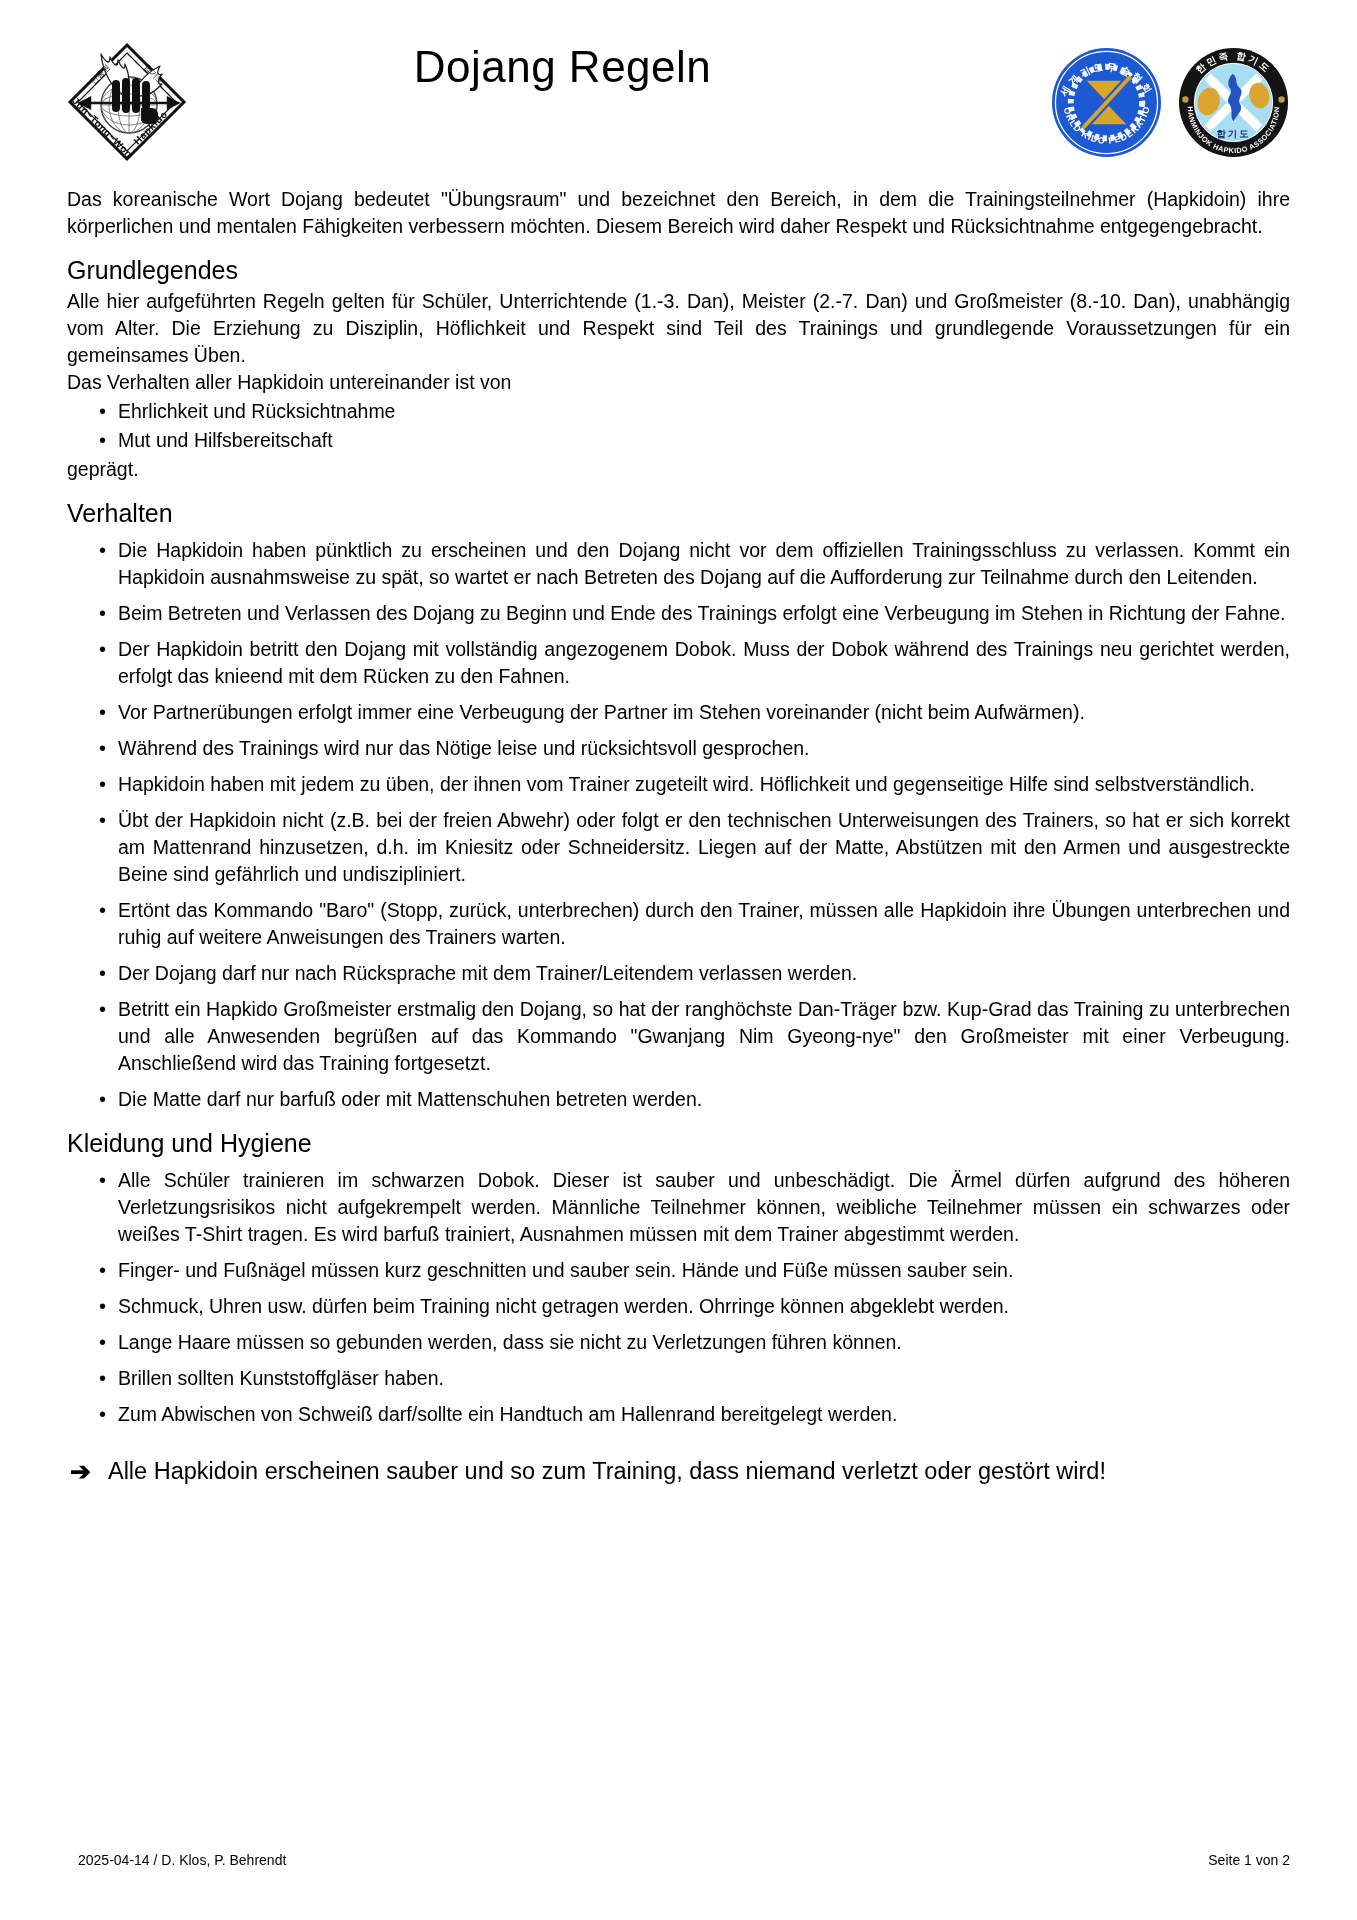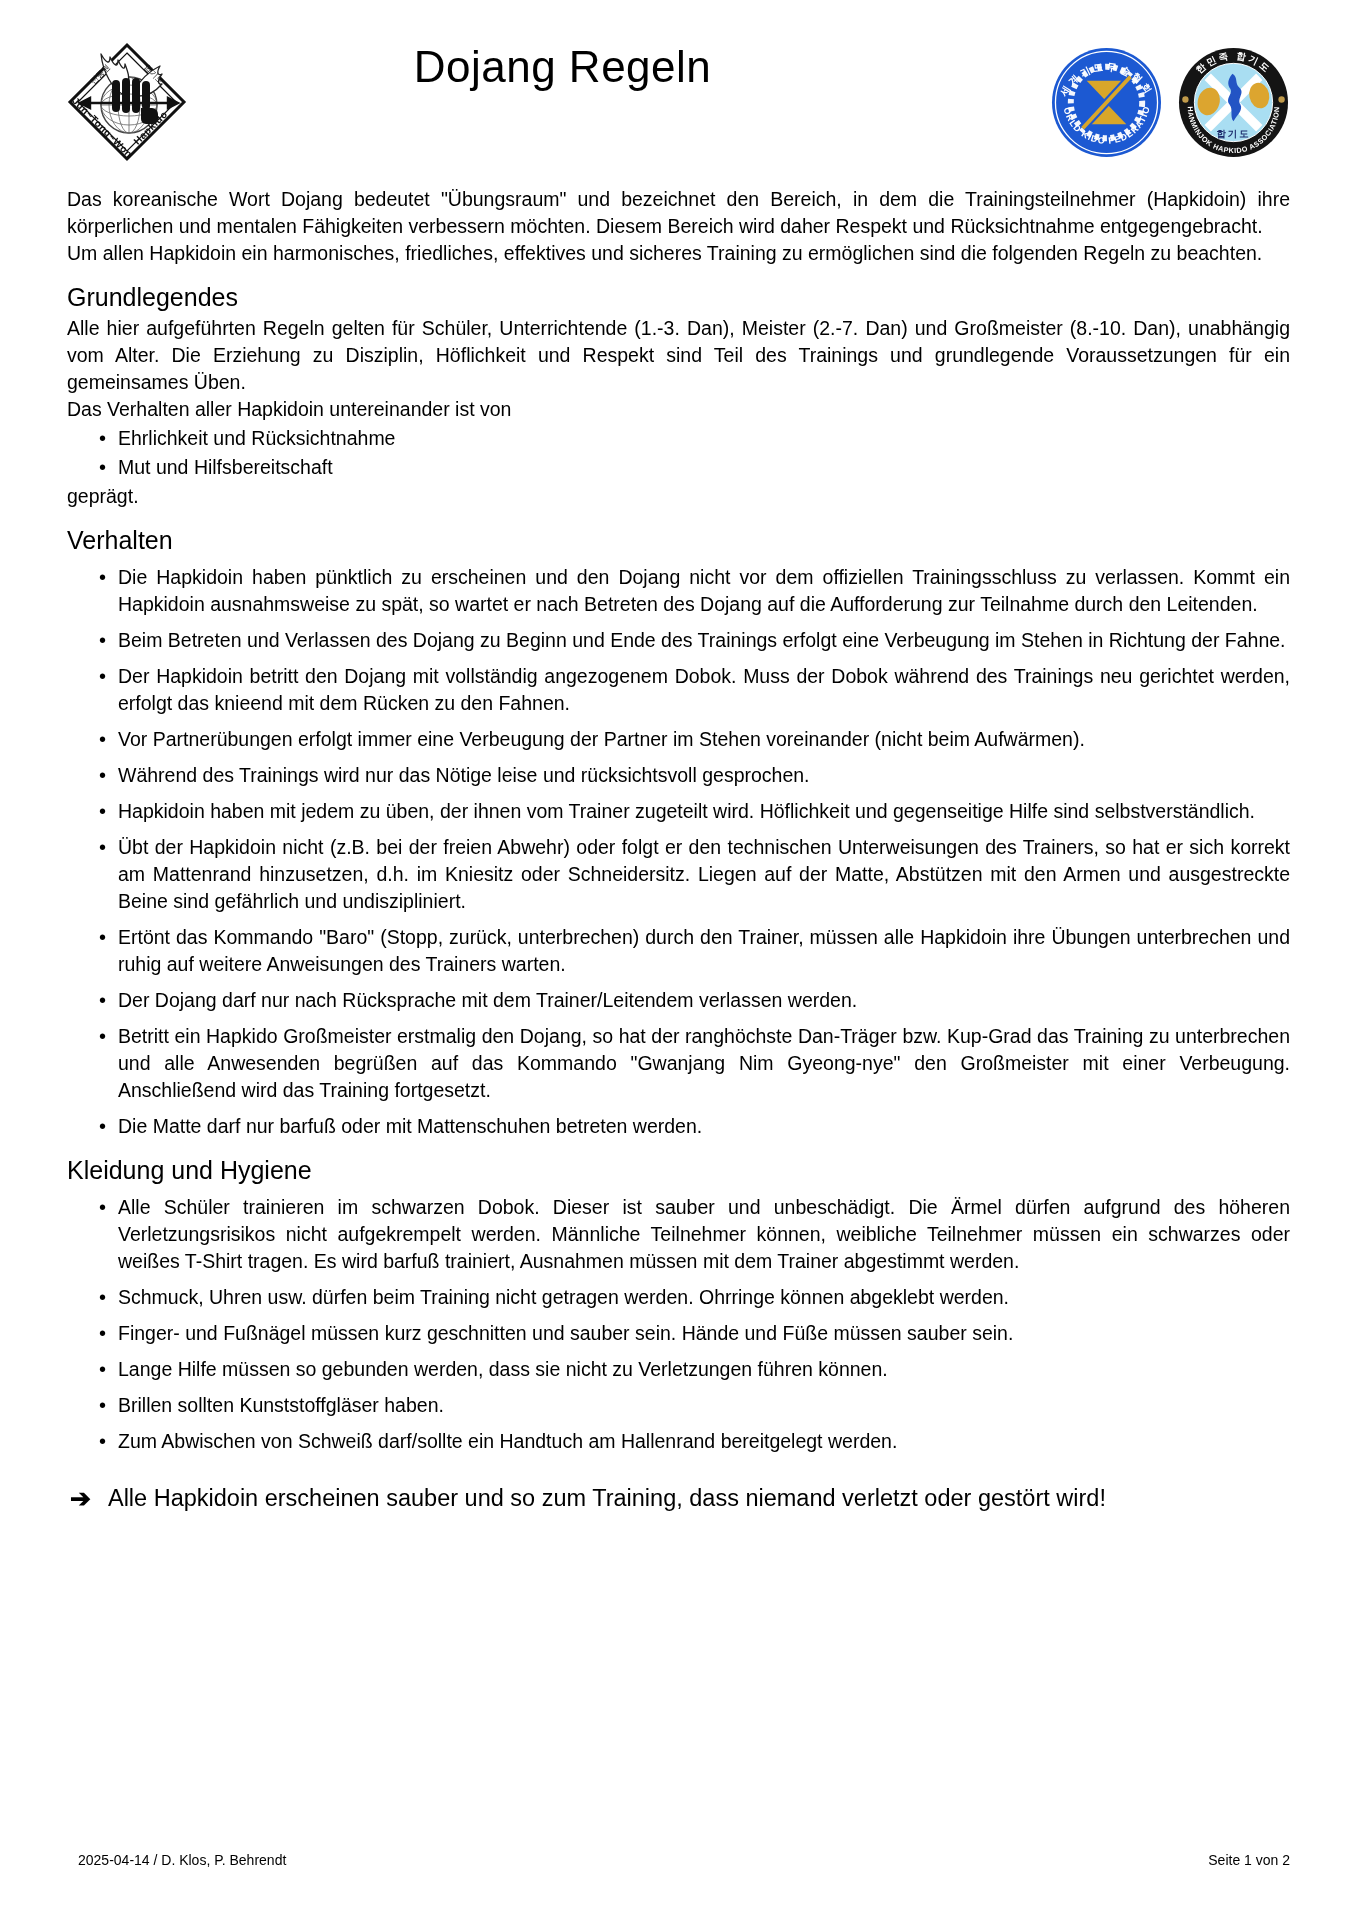--- a/index.html
+++ b/index.html
@@ -145,21 +145,20 @@
           <textPath href="#hj-top" startOffset="50%" text-anchor="middle">한민족 합기도</textPath>
         </text>
       </svg>
     </div>
   </div>
 
   <div class="content">
 
     <div class="intro">
       <p class="bodytext">Das koreanische Wort Dojang bedeutet "Übungsraum" und bezeichnet den Bereich, in dem die Trainingsteilnehmer (Hapkidoin) ihre körperlichen und mentalen Fähigkeiten verbessern möchten. Diesem Bereich wird daher Respekt und Rücksichtnahme entgegengebracht.</p>
-      <p class="bodytext">Um allen Hapkidoin ein harmonisches, friedliches, effektives und sicheres Training zu ermöglichen sind die folgenden Regeln zu beachten.</p>
     </div>
 
     <div>
       <h2 class="section-heading">Grundlegendes</h2>
       <p class="bodytext">Alle hier aufgeführten Regeln gelten für Schüler, Unterrichtende (1.-3. Dan), Meister (2.-7. Dan) und Großmeister (8.-10. Dan), unabhängig vom Alter. Die Erziehung zu Disziplin, Höflichkeit und Respekt sind Teil des Trainings und grundlegende Voraussetzungen für ein gemeinsames Üben.</p>
       <p class="bodytext">Das Verhalten aller Hapkidoin untereinander ist von</p>
       <ul class="rules tight">
         <li>Ehrlichkeit und Rücksichtnahme</li>
         <li>Mut und Hilfsbereitschaft</li>
       </ul>
@@ -180,23 +179,23 @@
         <li>Der Dojang darf nur nach Rücksprache mit dem Trainer/Leitendem verlassen werden.</li>
         <li>Betritt ein Hapkido Großmeister erstmalig den Dojang, so hat der ranghöchste Dan-Träger bzw. Kup-Grad das Training zu unterbrechen und alle Anwesenden begrüßen auf das Kommando "Gwanjang Nim Gyeong-nye" den Großmeister mit einer Verbeugung. Anschließend wird das Training fortgesetzt.</li>
         <li>Die Matte darf nur barfuß oder mit Mattenschuhen betreten werden.</li>
       </ul>
     </div>
 
     <div>
       <h2 class="section-heading">Kleidung und Hygiene</h2>
       <ul class="rules spaced">
         <li>Alle Schüler trainieren im schwarzen Dobok. Dieser ist sauber und unbeschädigt. Die Ärmel dürfen aufgrund des höheren Verletzungsrisikos nicht aufgekrempelt werden. Männliche Teilnehmer können, weibliche Teilnehmer müssen ein schwarzes oder weißes T-Shirt tragen. Es wird barfuß trainiert, Ausnahmen müssen mit dem Trainer abgestimmt werden.</li>
+        <li>Finger- und Fußnägel müssen kurz geschnitten und sauber sein. Hände und Füße müssen sauber sein.</li>
         <li>Schmuck, Uhren usw. dürfen beim Training nicht getragen werden. Ohrringe können abgeklebt werden.</li>
-        <li>Finger- und Fußnägel müssen kurz geschnitten und sauber sein. Hände und Füße müssen sauber sein.</li>
-        <li>Lange Hilfe müssen so gebunden werden, dass sie nicht zu Verletzungen führen können.</li>
+        <li>Lange Haare müssen so gebunden werden, dass sie nicht zu Verletzungen führen können.</li>
         <li>Brillen sollten Kunststoffgläser haben.</li>
         <li>Zum Abwischen von Schweiß darf/sollte ein Handtuch am Hallenrand bereitgelegt werden.</li>
       </ul>
     </div>
 
     <div class="conclusion">
       <span class="arrow">➔</span>
       <span class="ctext">Alle Hapkidoin erscheinen sauber und so zum Training, dass niemand verletzt oder gestört wird!</span>
     </div>
 

